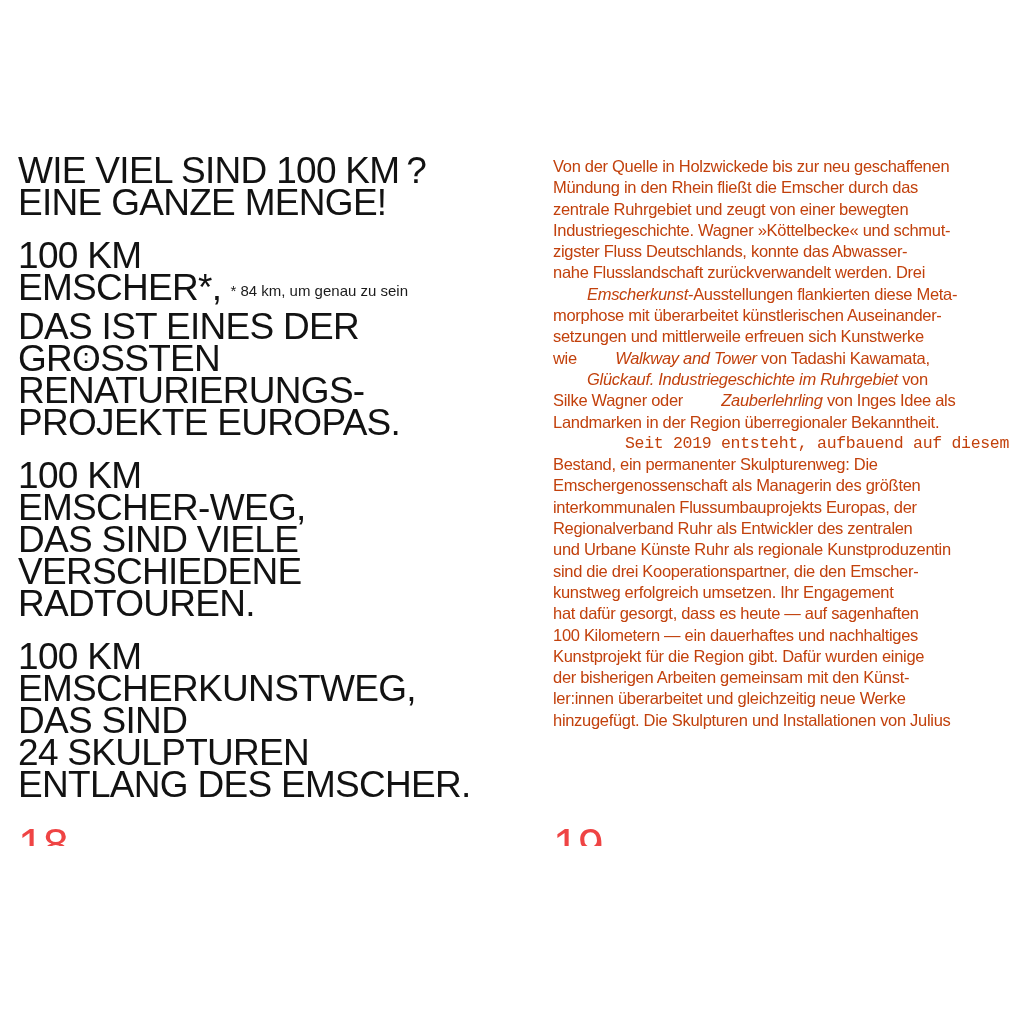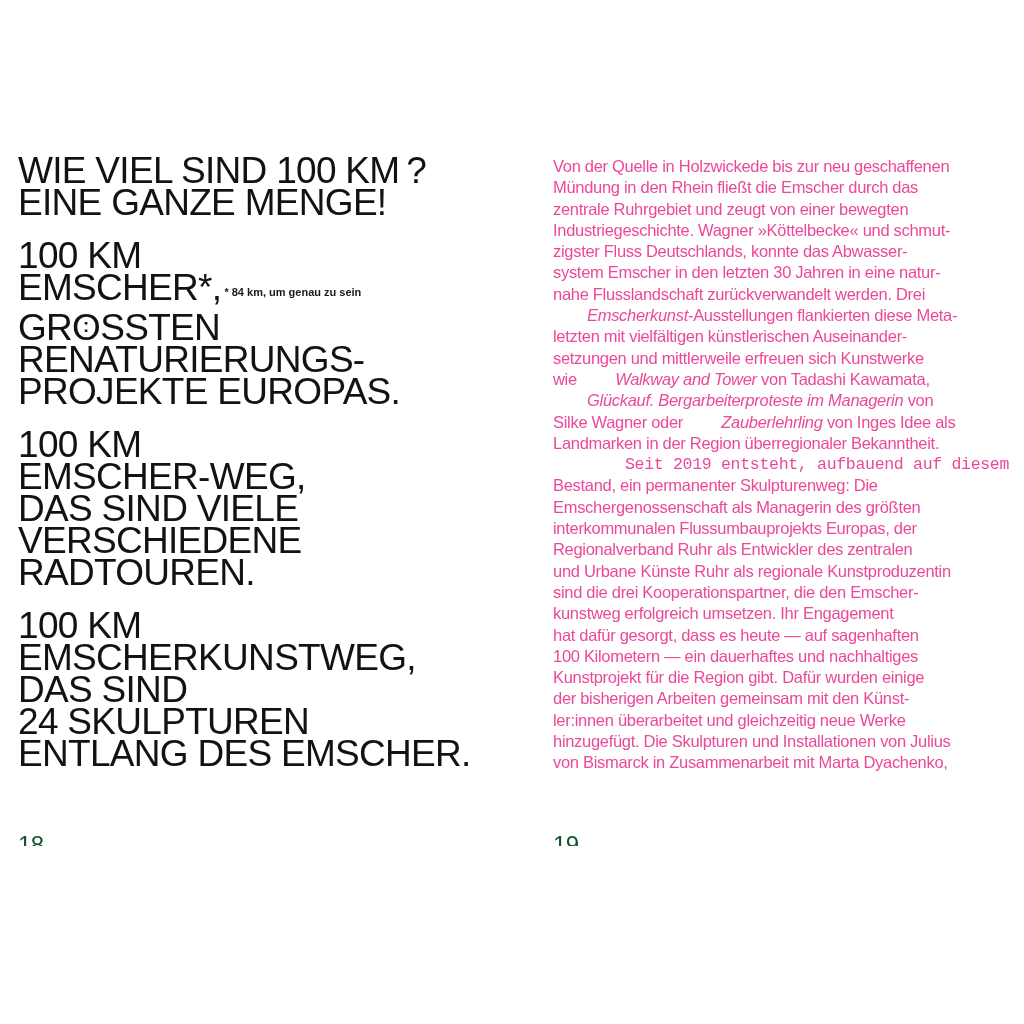--- a/index.html
+++ b/index.html
@@ -24,27 +24,26 @@
   }
   .hblock { margin-bottom: 21px; }
   .hline {
     font-size: 37px;
     line-height: 32px;
     letter-spacing: -0.7px;
     white-space: nowrap;
     color: #121212;
   }
   .fn {
-    font-size: 11px;
+    font-size: 15px;
     letter-spacing: 0;
-    margin-left: 3px;
+    margin-left: 9px;
     position: relative;
     top: -4px;
     color: #1b1b1b;
-    font-weight: bold;
   }
   
   .o-uml { position: relative; display: inline-block; }
   .o-uml .dots {
     position: absolute;
     left: 50%;
     top: 50%;
     transform: translate(-50%, -56%);
     font-size: 0.5em;
     font-weight: 700;
@@ -55,48 +54,49 @@
     position: absolute;
     left: 553px;
     top: 156px;
     width: 470px;
   }
   .bline {
     font-size: 16.5px;
     line-height: 21.3px;
     letter-spacing: -0.3px;
     white-space: nowrap;
-    color: #ec4899;
+    color: #c2410c;
   }
   .bline.indent { padding-left: 72px; font-family: Liberation Mono, monospace; }
   .it { font-style: italic; margin-left: 34px; }
   
   .pagenum {
     position: absolute;
     top: 828px;
-    font-size: 24px;
+    font-size: 46px;
     line-height: 34px;
     letter-spacing: -0.5px;
-    color: #14532d;
+    color: #ef4444;
   }
   .pagenum.left { left: 18px; }
   .pagenum.right { left: 553px; }
 </style>
 </head>
 <body>
 
 <div class="spread">
   <div class="headlines">
       <div class="hblock">
         <div class="hline">WIE VIEL SIND 100 KM ?</div>
         <div class="hline">EINE GANZE MENGE!</div>
       </div>
       <div class="hblock">
         <div class="hline">100 KM</div>
         <div class="hline">EMSCHER*,<span class="fn">* 84 km, um genau zu sein</span></div>
+        <div class="hline">DAS IST EINES DER</div>
         <div class="hline">GR<span class="o-uml"><span>O</span><span class="dots">:</span></span>SSTEN</div>
         <div class="hline">RENATURIERUNGS-</div>
         <div class="hline">PROJEKTE EUROPAS.</div>
       </div>
       <div class="hblock">
         <div class="hline">100 KM</div>
         <div class="hline">EMSCHER-WEG,</div>
         <div class="hline">DAS SIND VIELE</div>
         <div class="hline">VERSCHIEDENE</div>
         <div class="hline">RADTOUREN.</div>
@@ -108,40 +108,38 @@
         <div class="hline">24 SKULPTUREN</div>
         <div class="hline">ENTLANG DES EMSCHER.</div>
       </div>
     </div>
   <div class="bodycol">
       <div class="bline"><span>Von der Quelle in Holzwickede bis zur neu geschaffenen</span></div>
       <div class="bline"><span>Mündung in den Rhein fließt die Emscher durch das</span></div>
       <div class="bline"><span>zentrale Ruhrgebiet und zeugt von einer bewegten</span></div>
       <div class="bline"><span>Industriegeschichte. Wagner »Köttelbecke« und schmut-</span></div>
       <div class="bline"><span>zigster Fluss Deutschlands, konnte das Abwasser-</span></div>
-      <div class="bline"><span>system Emscher in den letzten 30 Jahren in eine natur-</span></div>
       <div class="bline"><span>nahe Flusslandschaft zurückverwandelt werden. Drei</span></div>
       <div class="bline"><span class="it">Emscherkunst</span><span>-Ausstellungen flankierten diese Meta-</span></div>
-      <div class="bline"><span>letzten mit vielfältigen künstlerischen Auseinander-</span></div>
+      <div class="bline"><span>morphose mit überarbeitet künstlerischen Auseinander-</span></div>
       <div class="bline"><span>setzungen und mittlerweile erfreuen sich Kunstwerke</span></div>
       <div class="bline"><span>wie </span><span class="it">Walkway and Tower</span><span> von Tadashi Kawamata,</span></div>
-      <div class="bline"><span class="it">Glückauf. Bergarbeiterproteste im Managerin</span><span> von</span></div>
+      <div class="bline"><span class="it">Glückauf. Industriegeschichte im Ruhrgebiet</span><span> von</span></div>
       <div class="bline"><span>Silke Wagner oder </span><span class="it">Zauberlehrling</span><span> von Inges Idee als</span></div>
       <div class="bline"><span>Landmarken in der Region überregionaler Bekanntheit.</span></div>
       <div class="bline indent"><span>Seit 2019 entsteht, aufbauend auf diesem</span></div>
       <div class="bline"><span>Bestand, ein permanenter Skulpturenweg: Die</span></div>
       <div class="bline"><span>Emschergenossenschaft als Managerin des größten</span></div>
       <div class="bline"><span>interkommunalen Flussumbauprojekts Europas, der</span></div>
       <div class="bline"><span>Regionalverband Ruhr als Entwickler des zentralen</span></div>
       <div class="bline"><span>und Urbane Künste Ruhr als regionale Kunstproduzentin</span></div>
       <div class="bline"><span>sind die drei Kooperationspartner, die den Emscher-</span></div>
       <div class="bline"><span>kunstweg erfolgreich umsetzen. Ihr Engagement</span></div>
       <div class="bline"><span>hat dafür gesorgt, dass es heute — auf sagenhaften</span></div>
       <div class="bline"><span>100 Kilometern — ein dauerhaftes und nachhaltiges</span></div>
       <div class="bline"><span>Kunstprojekt für die Region gibt. Dafür wurden einige</span></div>
       <div class="bline"><span>der bisherigen Arbeiten gemeinsam mit den Künst-</span></div>
       <div class="bline"><span>ler:innen überarbeitet und gleichzeitig neue Werke</span></div>
       <div class="bline"><span>hinzugefügt. Die Skulpturen und Installationen von Julius</span></div>
-      <div class="bline"><span>von Bismarck in Zusammenarbeit mit Marta Dyachenko,</span></div>
     </div>
   <div class="pagenum left">18</div>
   <div class="pagenum right">19</div>
 </div>
 
 </body></html>

